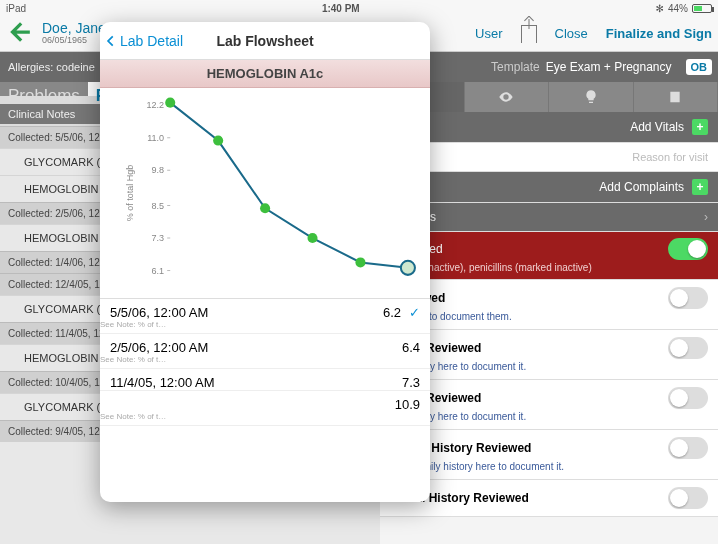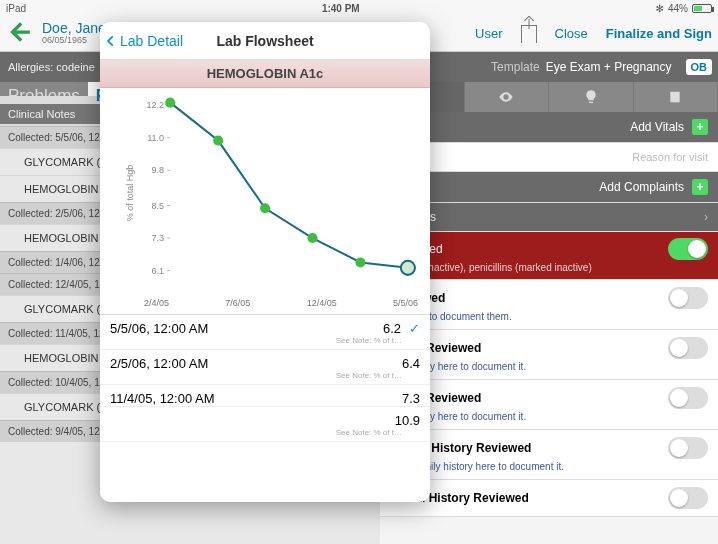--- a/index.html
+++ b/index.html
@@ -78,21 +78,21 @@
 .po-title { position:absolute; left:0; right:0; text-align:center; font-size:14px; font-weight:600; color:#333; pointer-events:none;}
 .chart-title-bar { background:linear-gradient(#f2dede,#e8c8c8); text-align:center; font-weight:700; font-size:13px; color:#444; padding:6px; border-bottom:1px solid #d8b0b0;}
 .chart-area { height:210px; position:relative; padding:8px 8px 4px 40px;}
 .ylabel { position:absolute; left:2px; top:50%; transform:translateY(-50%) rotate(-90deg); font-size:9px; color:#888; transform-origin:center;}
 .chart-svg { width:100%; height:100%;}
 .xlabels { display:flex; justify-content:space-between; padding:0 12px 6px 44px; font-size:9px; color:#777;}
 .data-list { flex:1; overflow:auto; border-top:1px solid #ddd;}
 .drow-wrap { border-bottom:1px solid #eee;}
 .drow-wrap .line1 { display:flex; padding:6px 10px 0; font-size:13px;gap:36px;}
 .drow-wrap .line1 .vl { margin-left:auto;}
-.drow-wrap .line2 { text-align:right; font-size:8px; color:#aaa; padding:0 28px 4px 0;}
+.drow-wrap .line2 { text-align:left; font-size:8px; color:#aaa; padding:0 28px 4px 0;}
 .drow-wrap.sel .line1 .vl::after { content:'✓'; color:#0a8fd4; margin-left:8px;}
 </style>
 </head>
 <body>
 
 <div class="root">
 
   <div class="statusbar">
     <span class="sb-left">iPad</span>
     <span class="sb-center">1:40 PM</span>
@@ -267,26 +267,20 @@
           <text x="24" y="9" font-size="9" fill="#888" text-anchor="end">12.2</text>
           <path d="M30 3.311475409836026 L77.6051502145805 40.95081967213111 L124.19742489270975 108.16393442622947 L171.29613733906461 137.7377049180328 L218.90128755364512 161.93442622950818 L266 167.31147540983605" fill="none" stroke="#1a6a8a" stroke-width="2"></path>
           <circle cx="30" cy="3.311475409836026" r="5" fill="#3dbf3d" stroke="#1a6a8a" stroke-width="0"></circle>
           <circle cx="77.6051502145805" cy="40.95081967213111" r="5" fill="#3dbf3d" stroke="#1a6a8a" stroke-width="0"></circle>
           <circle cx="124.19742489270975" cy="108.16393442622947" r="5" fill="#3dbf3d" stroke="#1a6a8a" stroke-width="0"></circle>
           <circle cx="171.29613733906461" cy="137.7377049180328" r="5" fill="#3dbf3d" stroke="#1a6a8a" stroke-width="0"></circle>
           <circle cx="218.90128755364512" cy="161.93442622950818" r="5" fill="#3dbf3d" stroke="#1a6a8a" stroke-width="0"></circle>
           <circle cx="266" cy="167.31147540983605" r="7" fill="#cfe8cf" stroke="#1a6a8a" stroke-width="2"></circle>
         </svg>
     </div>
-    <div class="xlabels" id="xlabels">
-        <span>2/4/05</span>
-        <span>7/6/05</span>
-        <span>12/4/05</span>
-        <span>5/5/06</span>
-      </div>
     <div class="data-list" id="data-list">
         <div class="drow-wrap sel">
           <div class="line1">
             <span class="dt">5/5/06, 12:00 AM</span>
             <span class="vl">6.2</span>
           </div>
           <div class="line2">See Note: % of t…</div>
         </div>
         <div class="drow-wrap">
           <div class="line1">

